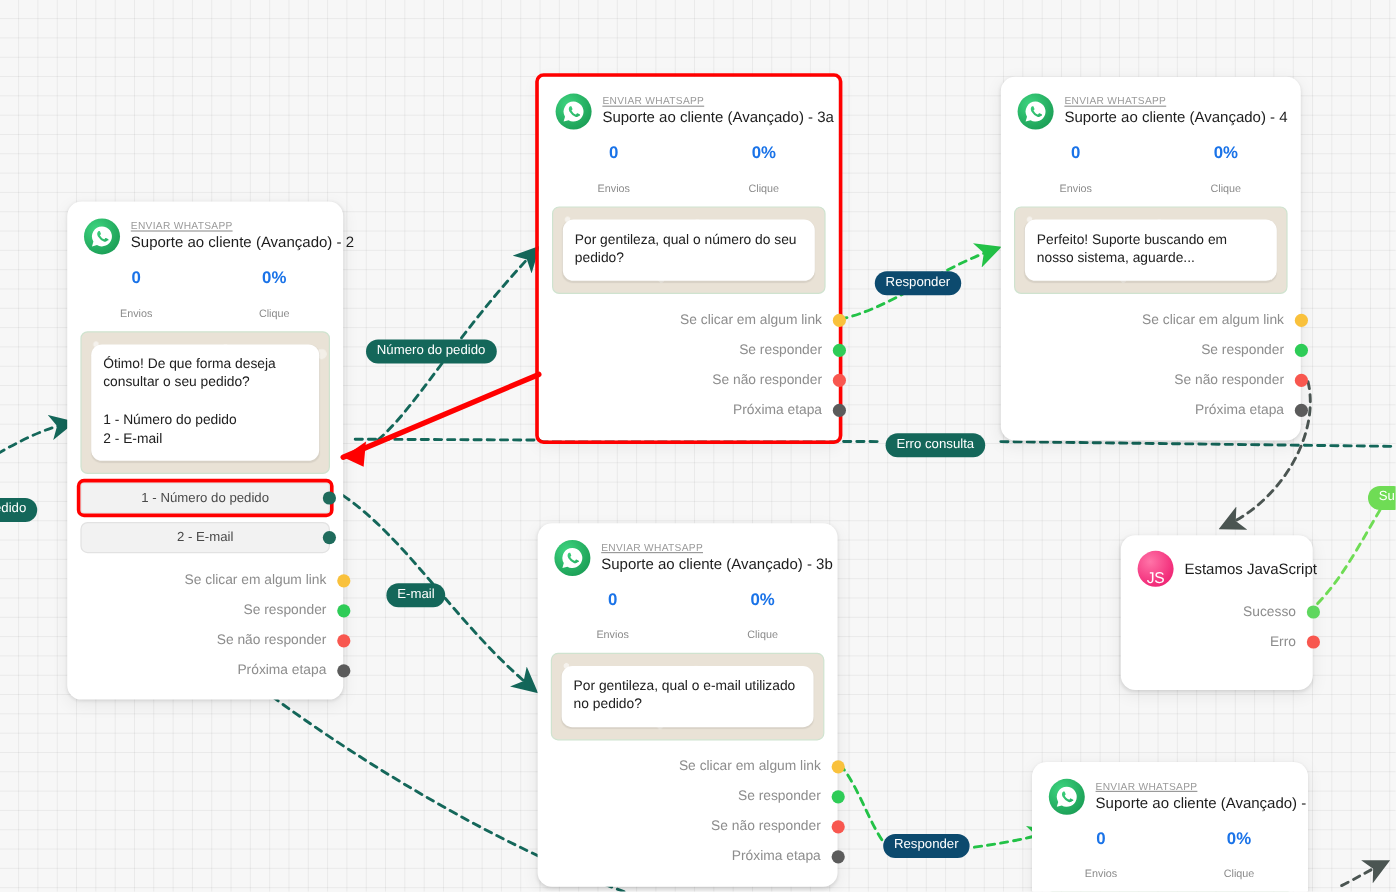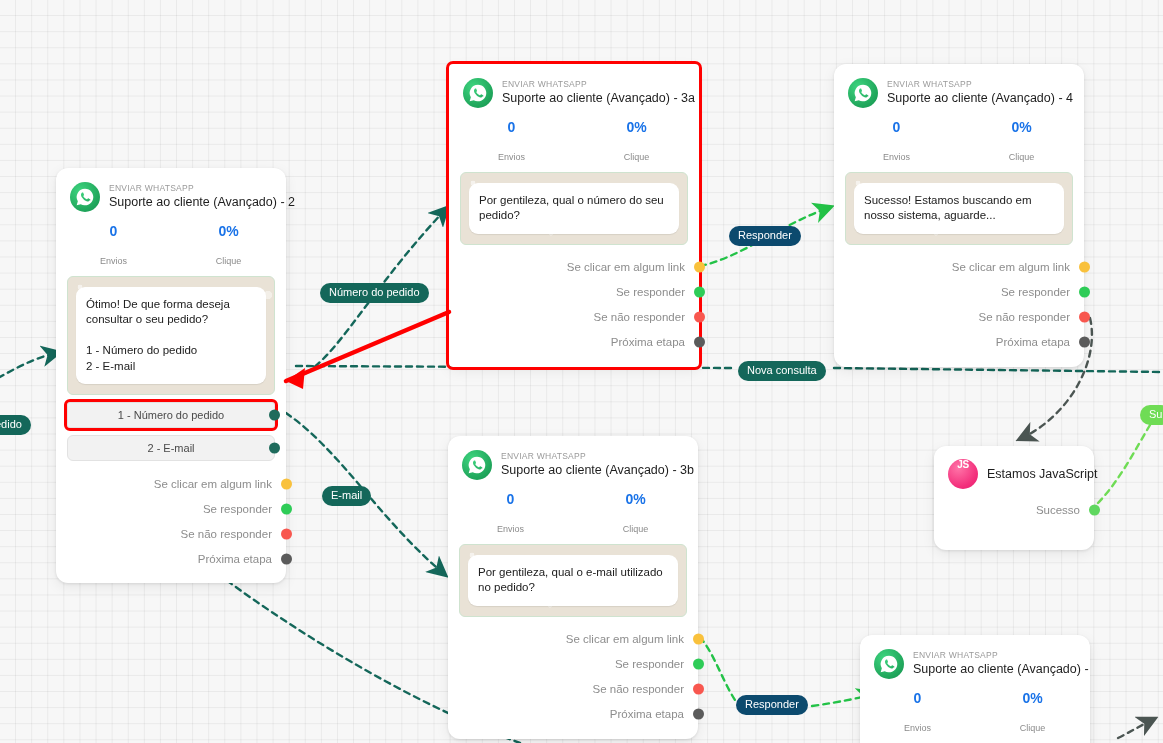--- a/index.html
+++ b/index.html
@@ -34,27 +34,27 @@
   .node-head{display:flex;align-items:center;gap:9px;padding:14px 14px 2px 14px;}
   .wa-icon{
     width:30px;height:30px;border-radius:50%;flex:0 0 30px;
     background:radial-gradient(circle at 34% 30%, #3ed47f 0%, #23ab5f 60%, #14924e 100%);
     display:flex;align-items:center;justify-content:center;
   }
   .wa-icon svg{width:20px;height:20px;display:block;}
   .js-icon{
     width:30px;height:30px;border-radius:50%;flex:0 0 30px;
     background:radial-gradient(circle at 35% 30%, #ff74a8 0%, #f3307c 65%, #e81a6c 100%);
-    display:flex;align-items:flex-start;justify-content:center;
-    color:#fff;font-size:10px;font-weight:bold;letter-spacing:-.3px;
+    display:flex;align-items:flex-end;justify-content:center;
+    color:#fff;font-size:13px;font-weight:normal;letter-spacing:-.3px;
   }
   .head-text{min-width:0;}
   .kicker{
     font-size:8.5px;color:#9a9a9a;letter-spacing:.25px;
-    text-transform:uppercase;line-height:1.3;
+    text-transform:uppercase;line-height:1.3;text-decoration:underline;
   }
   .title{font-size:12.5px;color:#1d1d1d;line-height:1.35;white-space:nowrap;}
 
   .stats{display:flex;padding:8px 0 4px 0;}
   .stat{flex:1;text-align:center;}
   .stat .v{font-size:14px;color:#1a73e8;font-weight:bold;line-height:1.3;}
   .stat .l{font-size:9px;color:#8b8b8b;line-height:1.5;margin-top:15px;}
 
   .bubble-wrap{
     margin:3px 11px 0 11px;
@@ -291,21 +291,21 @@
       <div class="stat">
         <div class="v">0</div>
         <div class="l">Envios</div>
       </div>
       <div class="stat">
         <div class="v">0%</div>
         <div class="l">Clique</div>
       </div>
     </div>
     <div class="bubble-wrap">
-      <div class="bubble">Sucesso! Estamos buscando em nosso sistema, aguarde...</div>
+      <div class="bubble">Perfeito! Suporte buscando em nosso sistema, aguarde...</div>
     </div>
     <div class="ports">
       <div class="port">
         <span class="plabel">Se clicar em algum link</span>
         <span class="dot d-yellow"></span>
       </div>
       <div class="port">
         <span class="plabel">Se responder</span>
         <span class="dot d-green"></span>
       </div>
@@ -395,28 +395,32 @@
       <span class="js-icon">
         <span>JS</span>
       </span>
       <span class="title">Estamos JavaScript</span>
     </div>
     <div class="ports" style="padding:2px 0 28px 0;">
       <div class="port">
         <span class="plabel">Sucesso</span>
         <span class="dot d-lgreen"></span>
       </div>
+      <div class="port">
+        <span class="plabel">Erro</span>
+        <span class="dot d-red"></span>
+      </div>
     </div>
   </div>
 
   <div class="elabel teal" style="left:-14px;top:415px;">edido</div>
-  <div class="elabel teal" style="left:320px;top:283px;">Número do pedido</div>
+  <div class="elabel teal" style="left:305px;top:283px;">Número do pedido</div>
   <div class="elabel teal" style="left:322px;top:486px;">E-mail</div>
   <div class="elabel green" style="left:729px;top:226px;">Responder</div>
-  <div class="elabel teal" style="left:738px;top:361px;">Nova consulta</div>
+  <div class="elabel teal" style="left:738px;top:361px;">Erro consulta</div>
   <div class="elabel lgreen" style="left:1140px;top:405px;">Su</div>
   <div class="elabel green" style="left:736px;top:695px;">Responder</div>
 
   <svg id="redarrow" viewBox="0 0 1163 743">
     <path d="M 449 312 L 286 381" stroke="#ff0000" stroke-width="4.5" fill="none" stroke-linecap="round"></path>
     <path d="M 286 381 L 305 368 L 303 389 Z" fill="#ff0000"></path>
   </svg>
 
 </div>
 

